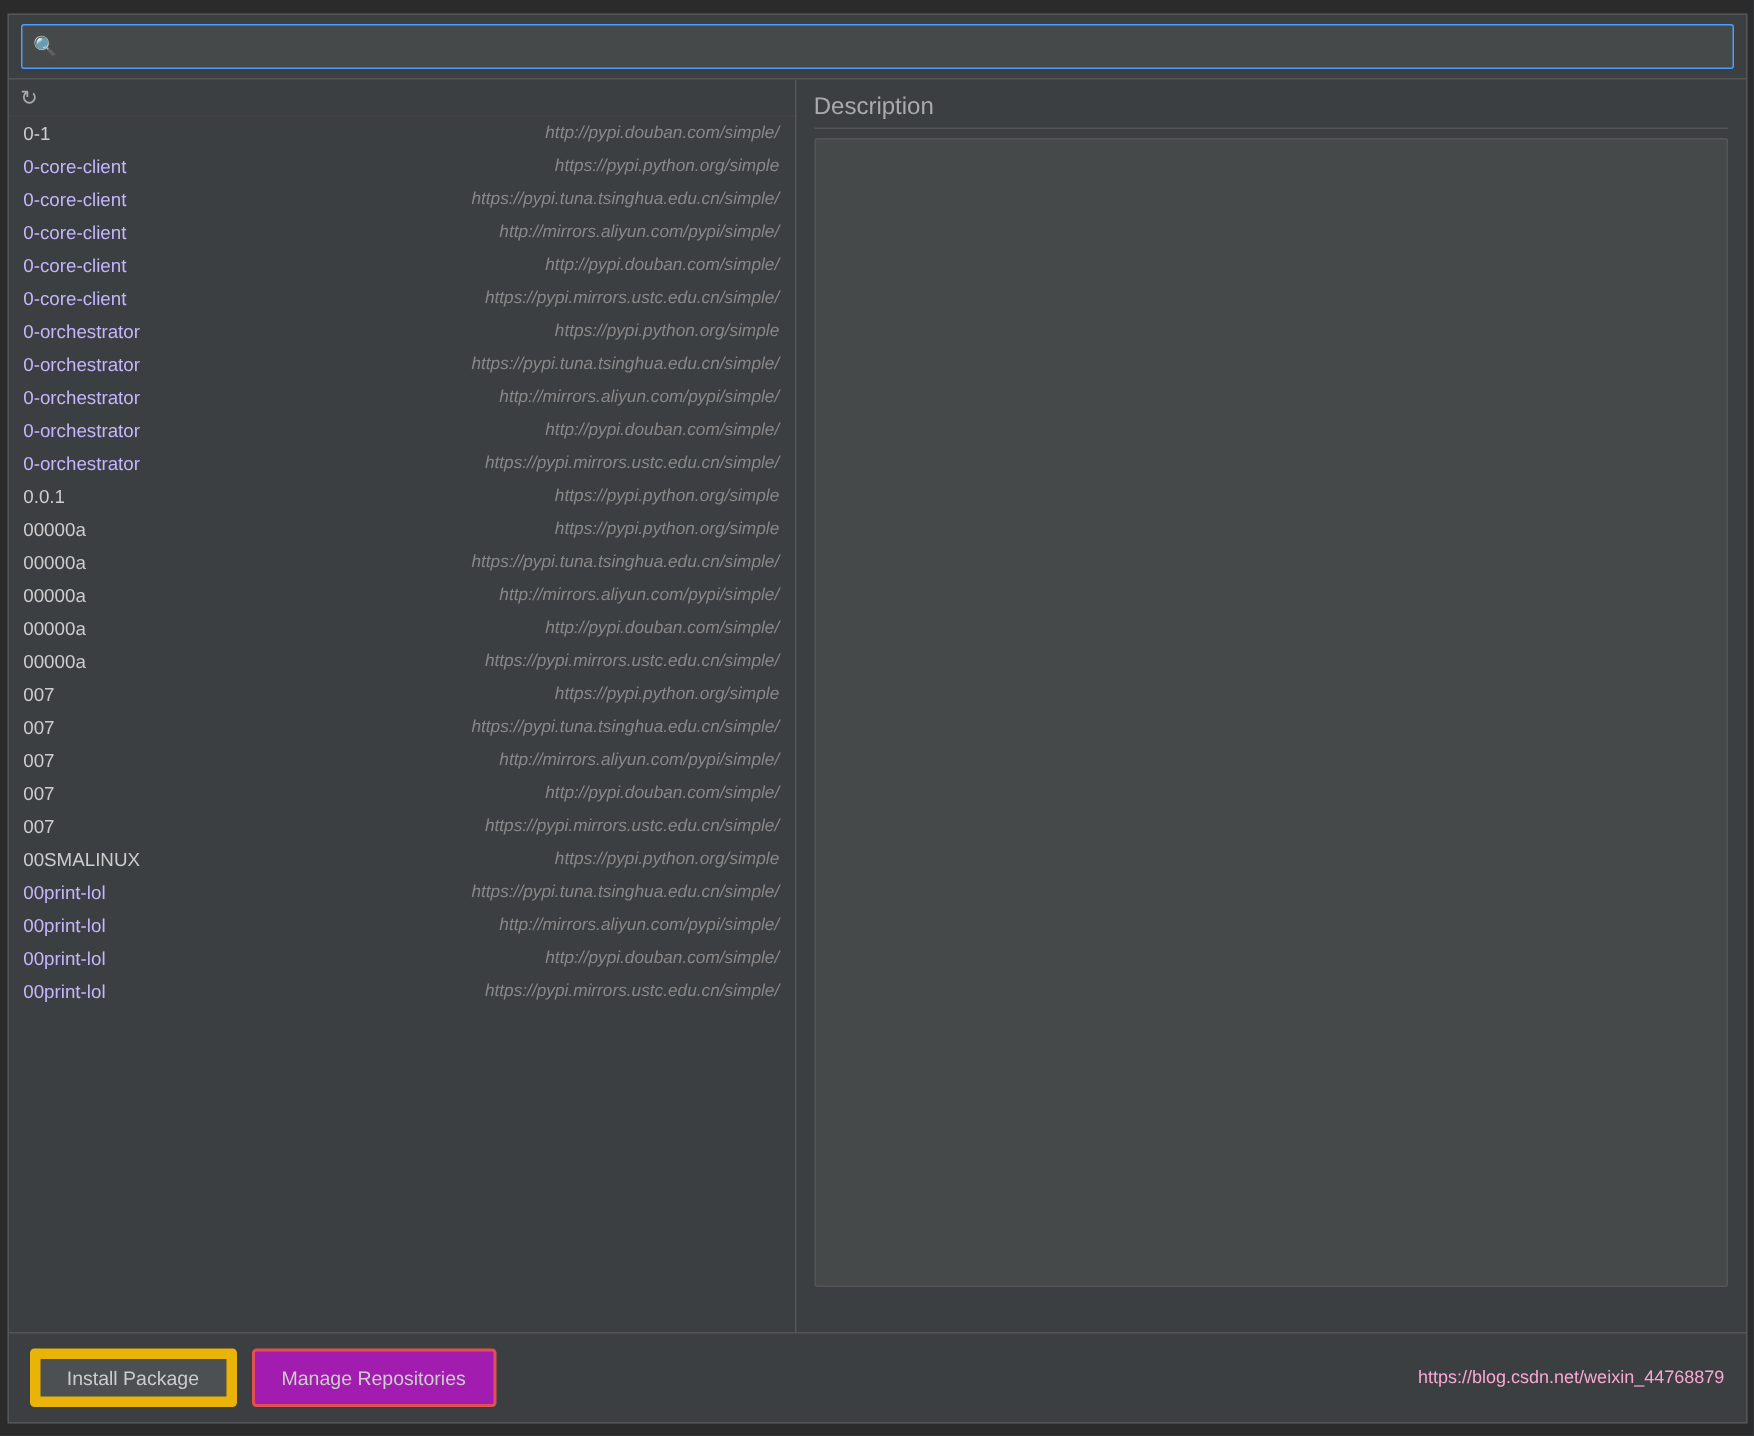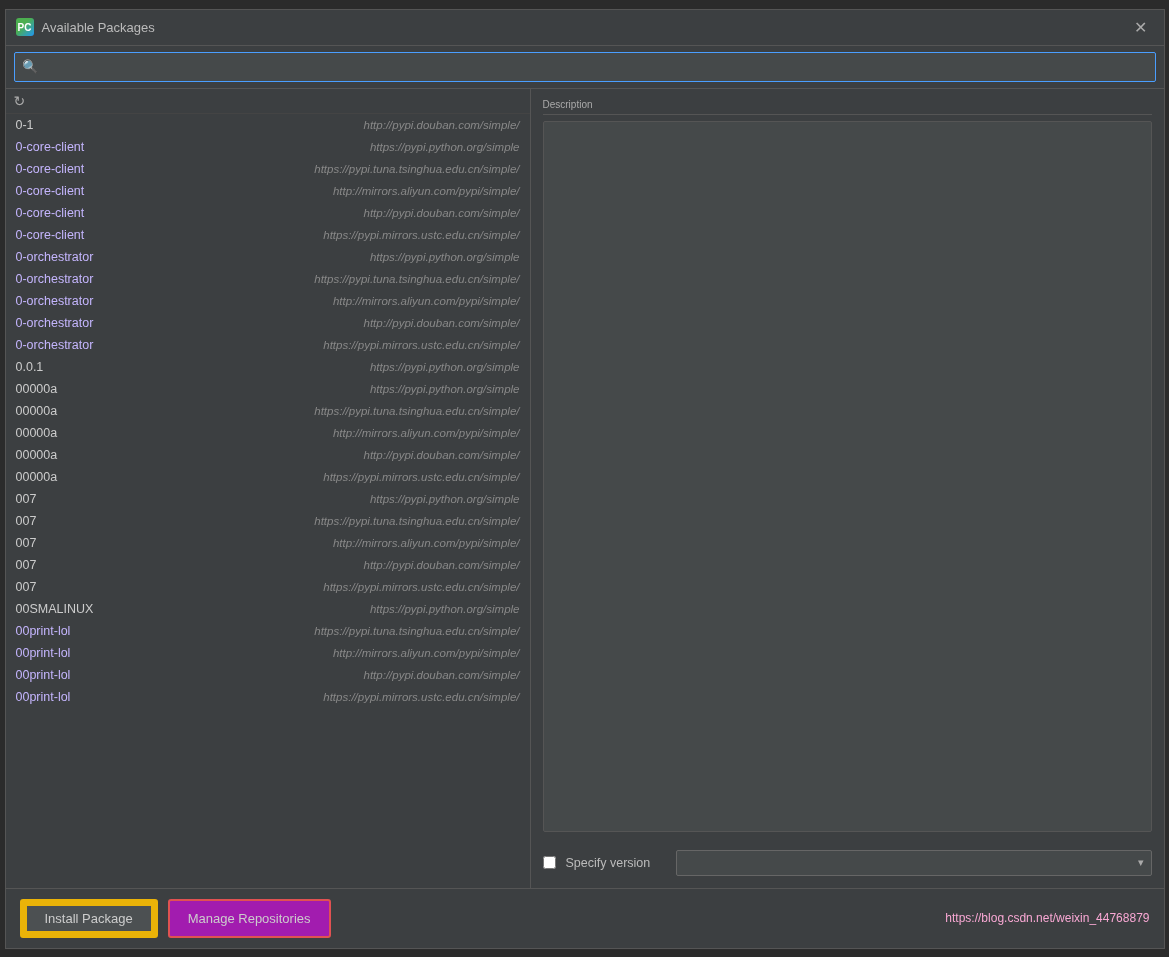--- a/index.html
+++ b/index.html
@@ -148,21 +148,21 @@
       padding: 0;
     }
     .description-section {
       flex: 1;
       padding: 10px 12px;
       display: flex;
       flex-direction: column;
     }
     .description-label {
       color: #aaa;
-      font-size: 10px;
+      font-size: 16px;
       margin-bottom: 6px;
       border-bottom: 1px solid #555;
       padding-bottom: 4px;
     }
     .description-content {
       flex: 1;
       background: #45494a;
       border: 1px solid #555;
       border-radius: 2px;
     }
@@ -254,27 +254,20 @@
     .footer-url {
       color: #f9a8d4;
       font-size: 12px;
     }
   </style>
 </head>
 <body>
 
 <div class="dialog">
 
-  <div class="title-bar">
-    <div class="title-bar-left">
-      <div class="app-icon">PC</div>
-      <span class="title-text">Available Packages</span>
-    </div>
-    <button class="close-btn">✕</button>
-  </div>
 
   <div class="search-bar">
     <div class="search-input-wrapper">
       <span class="search-icon-span">🔍</span>
       <input type="text" class="search-input" placeholder="" style="">
     </div>
   </div>
 
   <div class="main-content">
 
@@ -393,30 +386,20 @@
           </div>
         </div>
     </div>
 
     <div class="right-panel">
       <div class="description-section">
         <div class="description-label">Description</div>
         <div class="description-content"></div>
       </div>
       <div class="options-section">
-        <div class="option-row">
-          <input type="checkbox" class="option-checkbox" style="">
-          <span class="option-label">Specify version</span>
-          <div class="dropdown-wrapper">
-            <select class="option-dropdown">
-              <option value=""></option>
-            </select>
-            <span class="dropdown-arrow">▾</span>
-          </div>
-        </div>
       </div>
     </div>
   </div>
 
   <div class="footer">
     <div class="footer-left">
       <button class="btn">Install Package</button>
       <button class="btn btn-manage">Manage Repositories</button>
     </div>
     <span class="footer-url">https://blog.csdn.net/weixin_44768879</span>

